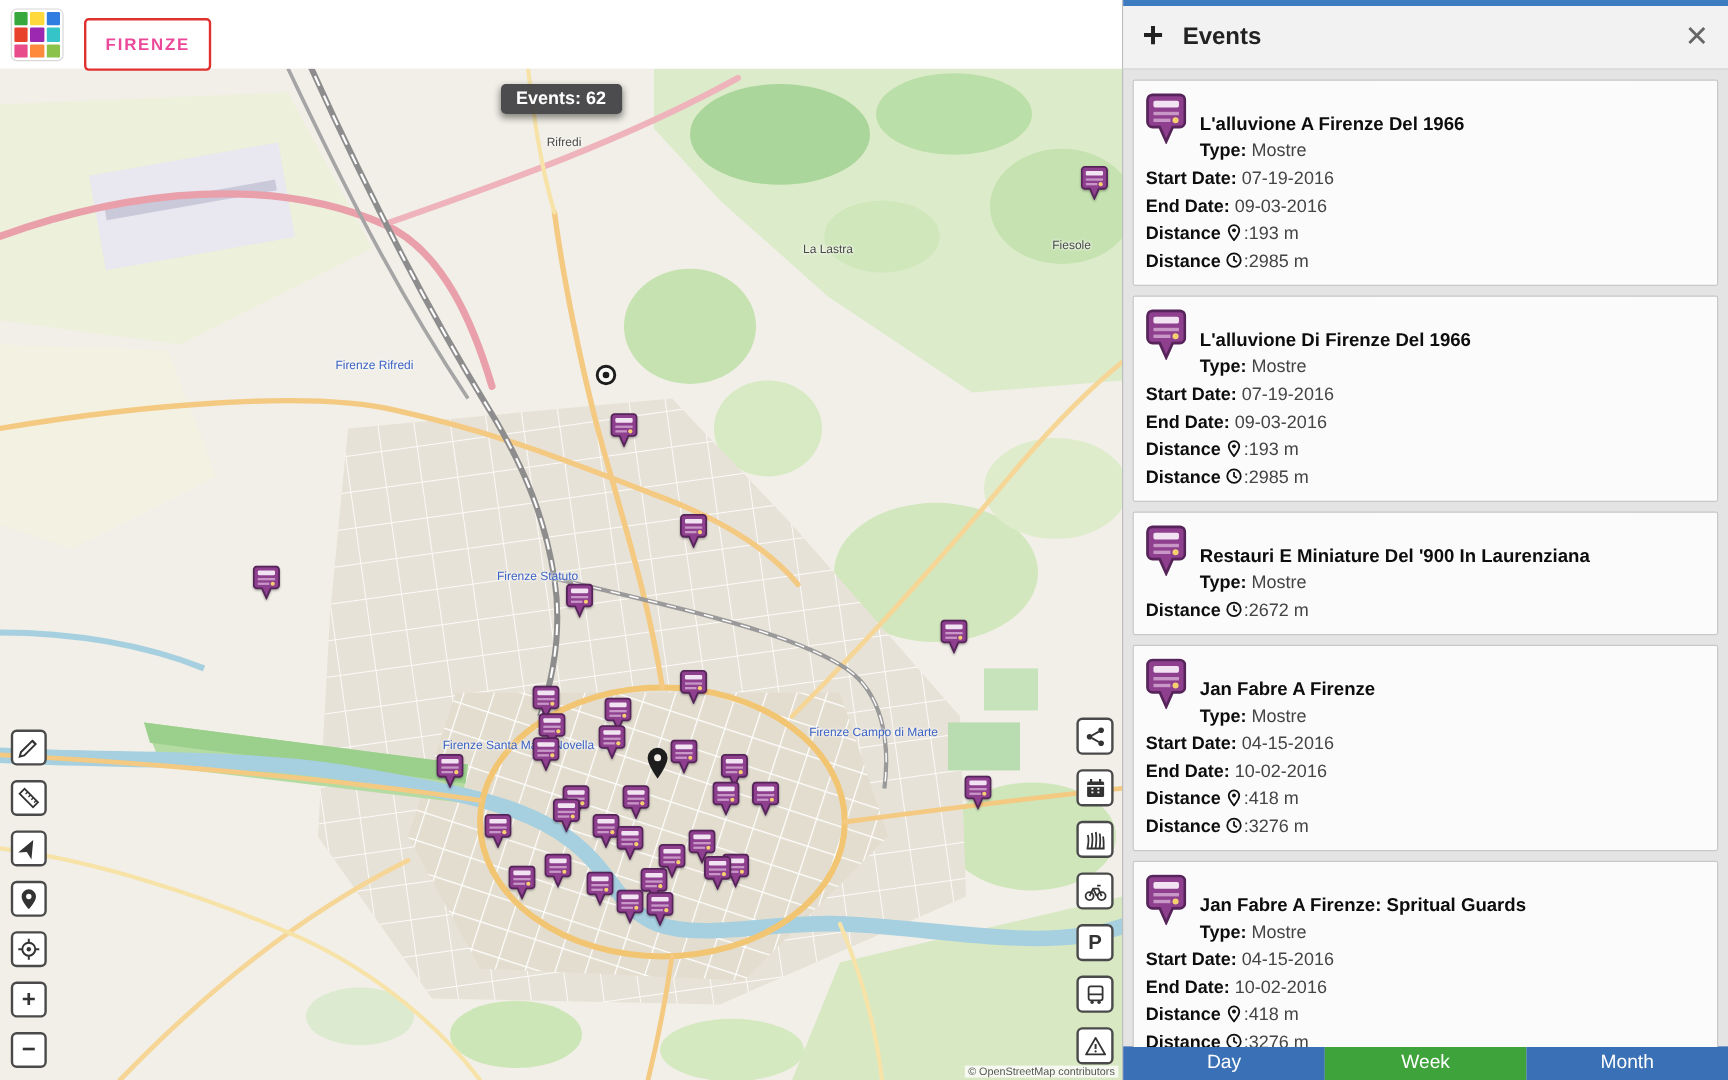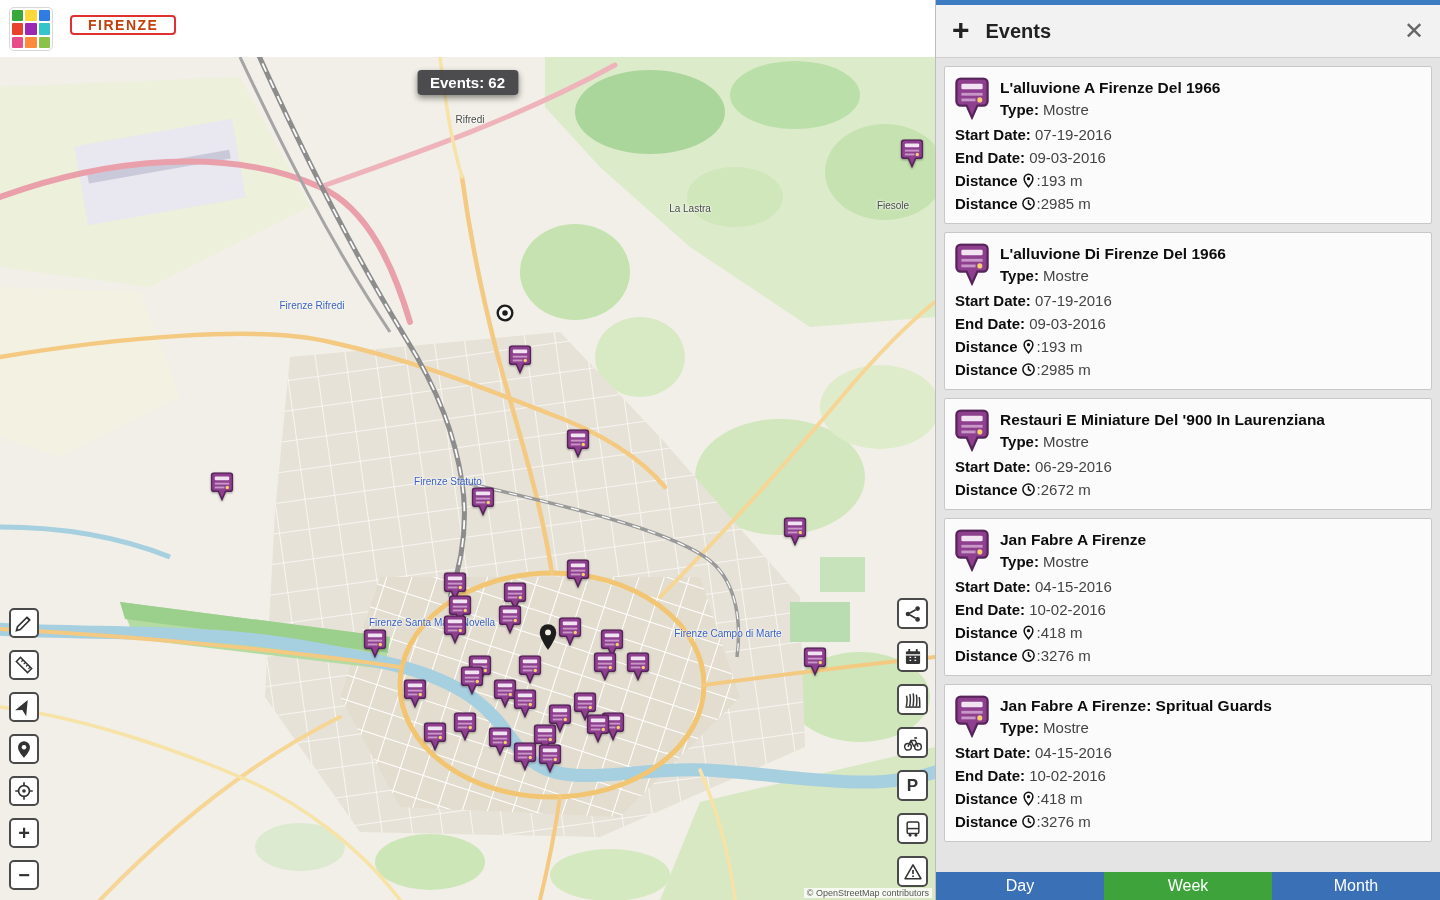--- a/index.html
+++ b/index.html
@@ -10,23 +10,23 @@
   
   .topbar{position:absolute;left:0;top:0;width:935px;height:57px;background:#ffffff;z-index:30;}
   .app-logo{
     position:absolute;left:9px;top:7px;width:44px;height:44px;
     display:grid;grid-template-columns:repeat(3,1fr);grid-template-rows:repeat(3,1fr);
     gap:2px;background:#fff;border:1px solid #d8d8d8;border-radius:5px;padding:2px;box-sizing:border-box;
   }
   .app-logo span{border-radius:1px;}
   .brand-badge{
     position:absolute;left:70px;top:15px;
-    border:2px solid #e03131;color:#c2410c;background:#fff;
+    border:2px solid #e03131;color:#ec4899;background:#fff;
     font-weight:bold;font-size:14px;letter-spacing:1.5px;
-    padding:0 16px;border-radius:4px;
+    padding:12px 16px;border-radius:4px;
   }
   
   .map{position:absolute;left:0;top:57px;width:935px;height:843px;background:#f1efe7;overflow:hidden;}
   .basemap{position:absolute;left:0;top:0;}
   .layer{position:absolute;left:0;top:0;width:100%;height:100%;}
   .marker{position:absolute;transform:translate(-50%,-100%);filter:drop-shadow(0 1px 1px rgba(0,0,0,.35));}
   .plc{position:absolute;transform:translate(-50%,-50%);font-size:10px;color:#4a4a4a;text-shadow:0 0 3px #fff,0 0 3px #fff;white-space:nowrap;}
   .plc.station{color:#3b62c4;font-size:10px;}
   .user-loc{position:absolute;transform:translate(-50%,-50%);}
   .drop-pin{position:absolute;transform:translate(-50%,-100%);}
@@ -66,21 +66,21 @@
   .hdr-add{font-size:30px;font-weight:bold;color:#222;cursor:pointer;line-height:1;margin-top:-3px;}
   .hdr-title{font-size:20px;font-weight:bold;color:#222;}
   .hdr-close{margin-left:auto;font-size:24px;color:#666;cursor:pointer;line-height:1;}
   .cards{flex:1;overflow-y:auto;padding:8px;display:flex;flex-direction:column;gap:8px;}
   .card{
     background:#fbfbfb;border:1px solid #c8c8c8;border-radius:2px;
     padding:8px 10px;font-size:15px;color:#333;cursor:pointer;
   }
   .card-head{display:flex;gap:11px;align-items:flex-start;}
   .card-icon{flex:none;margin-top:2px;}
-  .card-title{font-weight:bold;color:#0d0d0d;font-size:15.5px;line-height:21px;margin-top:2px;}
+  .card-title{font-weight:bold;color:#0d0d0d;font-size:15.5px;line-height:21px;margin-top:18px;}
   .line{line-height:23px;}
   .b{font-weight:bold;color:#0d0d0d;}
   .v{color:#444;}
   .ic{display:inline-block;margin:0 1px 0 3px;}
   .si{width:15px;height:15px;vertical-align:-2px;}
   .panel-footer{flex:none;height:28px;display:flex;}
   .fbtn{
     flex:1;display:flex;align-items:center;justify-content:center;
     color:#fff;font-size:16px;border:none;cursor:pointer;font-family:"Liberation Sans",sans-serif;
   }
@@ -191,21 +191,21 @@
     </g>
   </svg>
 
   <div class="layer" id="labels-layer">
       <span class="plc" style="left: 470px; top: 62px;">Rifredi</span>
       <span class="plc" style="left: 893px; top: 148px;">Fiesole</span>
       <span class="plc" style="left: 690px; top: 151px;">La Lastra</span>
       <span class="plc station" style="left: 312px; top: 248px;">Firenze Rifredi</span>
       <span class="plc station" style="left: 448px; top: 424px;">Firenze Statuto</span>
       <span class="plc station" style="left: 432px; top: 565px;">Firenze Santa Maria Novella</span>
-      <span class="plc station" style="left: 728px; top: 576px;">Firenze Campo di Marte</span>
+      <span class="plc station" style="left: 728px; top: 554px;">Firenze Campo di Marte</span>
     </div>
   <div class="layer" id="markers-layer">
       <div class="marker" style="left: 912px; top: 115px;"><svg width="23" height="29" viewBox="0 0 24 30">
           <use href="#evmark"></use>
         </svg></div>
       <div class="marker" style="left: 520px; top: 321px;"><svg width="23" height="29" viewBox="0 0 24 30">
           <use href="#evmark"></use>
         </svg></div>
       <div class="marker" style="left: 578px; top: 405px;"><svg width="23" height="29" viewBox="0 0 24 30">
           <use href="#evmark"></use>
@@ -482,21 +482,20 @@
     <div class="card">
       <div class="card-head">
         <span class="card-icon"><svg width="34" height="43" viewBox="0 0 24 30">
               <use href="#evmark"></use>
             </svg></span>
         <div>
           <div class="card-title">Restauri E Miniature Del '900 In Laurenziana</div>
           <div class="line"><span class="b">Type:</span> <span class="v">Mostre</span></div>
         </div>
       </div>
-      <div class="line"><span class="b">Start Date:</span> <span class="v">06-29-2016</span></div>
       <div class="line"><span class="b">Distance</span><span class="ic"><svg class="si" viewBox="0 0 24 24">
               <use href="#clock-sm"></use>
             </svg></span><span class="v">:2672 m</span></div>
     </div>
 
     <div class="card">
       <div class="card-head">
         <span class="card-icon"><svg width="34" height="43" viewBox="0 0 24 30">
               <use href="#evmark"></use>
             </svg></span>

